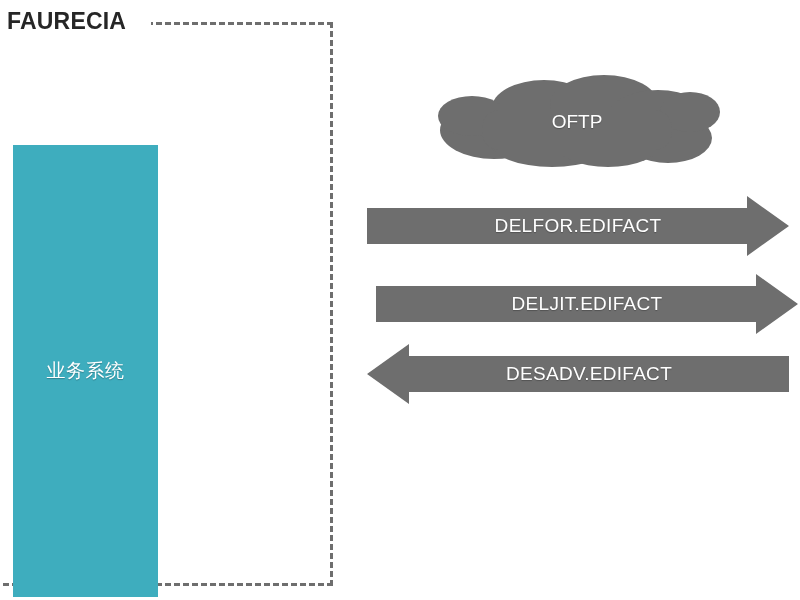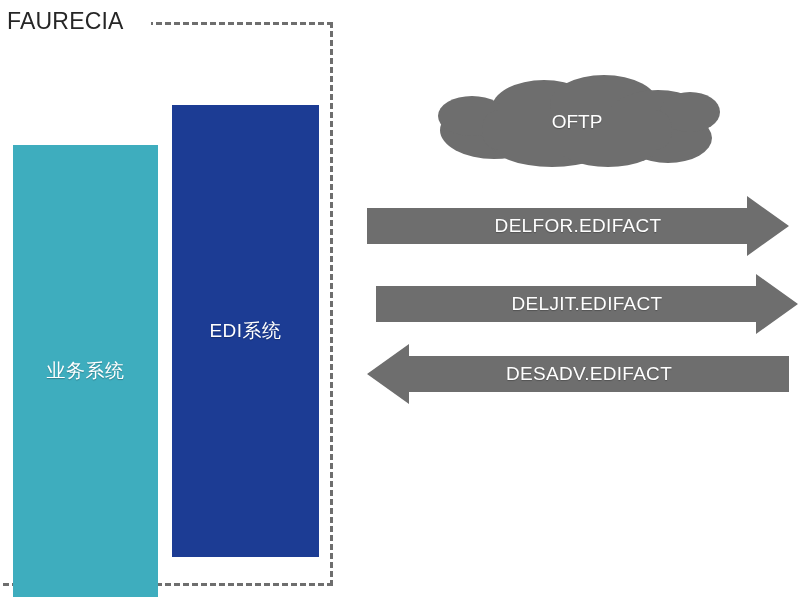--- a/index.html
+++ b/index.html
@@ -18,21 +18,21 @@
     background: #ffffff;
     overflow: hidden;
   }
 
   
   .company-title {
     position: absolute;
     left: 7px;
     top: 7px;
     font-size: 23px;
-    font-weight: normal;
+    font-weight: bold;
     color: #262626;
     letter-spacing: 0.2px;
     line-height: 28px;
     white-space: nowrap;
   }
 
   
   .dashed-boundary {
     position: absolute;
     left: -6px;
@@ -148,23 +148,20 @@
 
   <div class="dashed-boundary"></div>
   <div class="dashed-mask"></div>
 
   <div class="company-title">FAURECIA</div>
 
   <div class="sys-box business">
     <span>业务系统</span>
   </div>
 
-  <div class="sys-box edi">
-    <span>EDI系统</span>
-  </div>
 
   <div class="cloud-wrap">
     <svg width="290" height="95" viewBox="0 0 290 95">
       <g fill="#6e6e6e">
         <ellipse cx="62" cy="58" rx="54" ry="29"></ellipse>
         <ellipse cx="112" cy="36" rx="52" ry="28"></ellipse>
         <ellipse cx="172" cy="32" rx="54" ry="29"></ellipse>
         <ellipse cx="226" cy="48" rx="52" ry="30"></ellipse>
         <ellipse cx="236" cy="66" rx="44" ry="25"></ellipse>
         <ellipse cx="120" cy="70" rx="62" ry="25"></ellipse>

